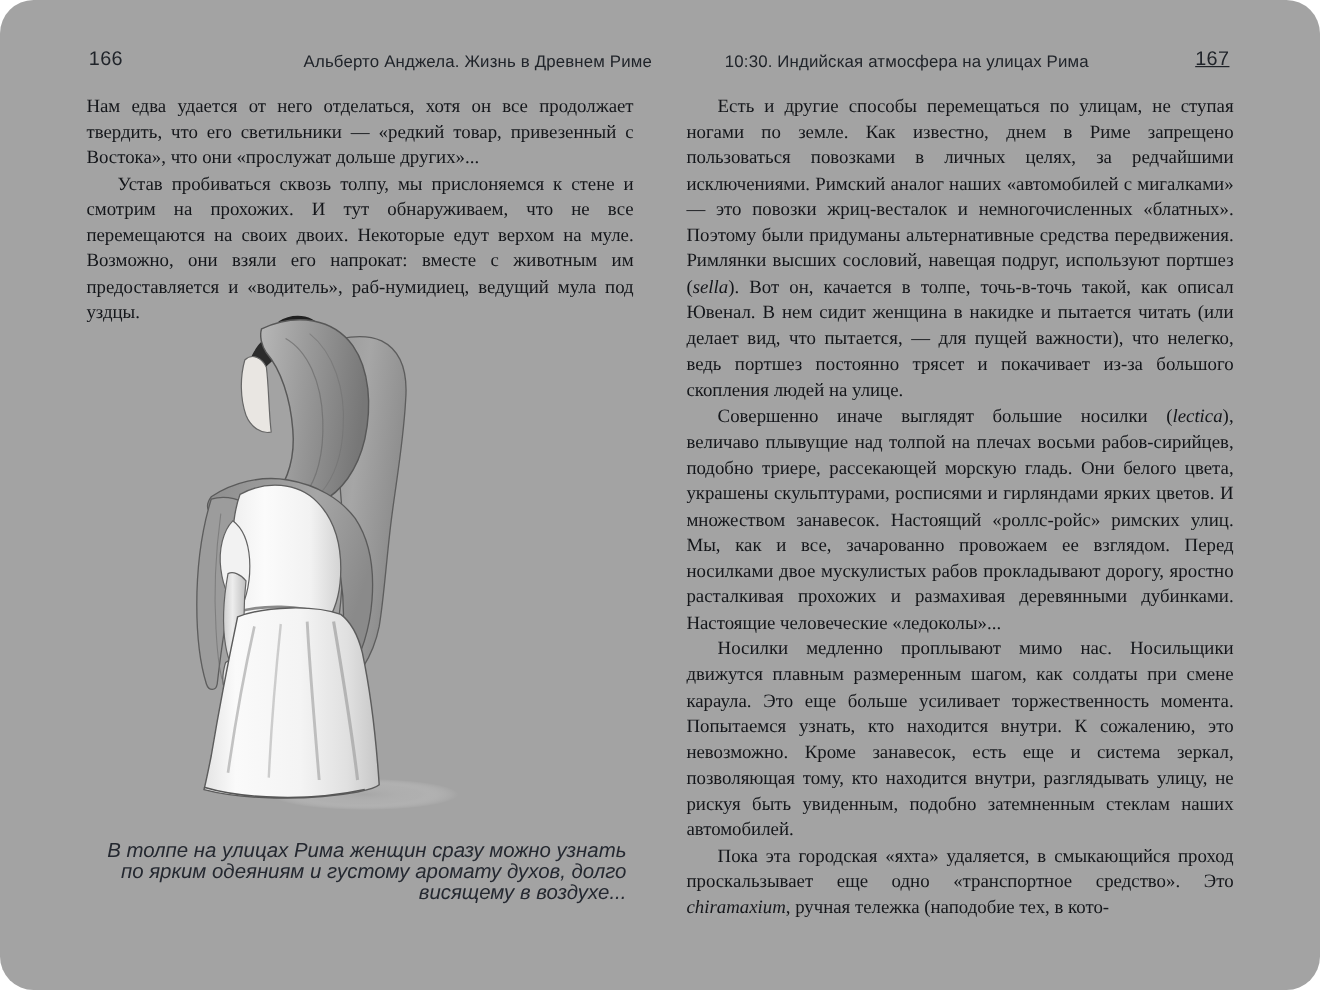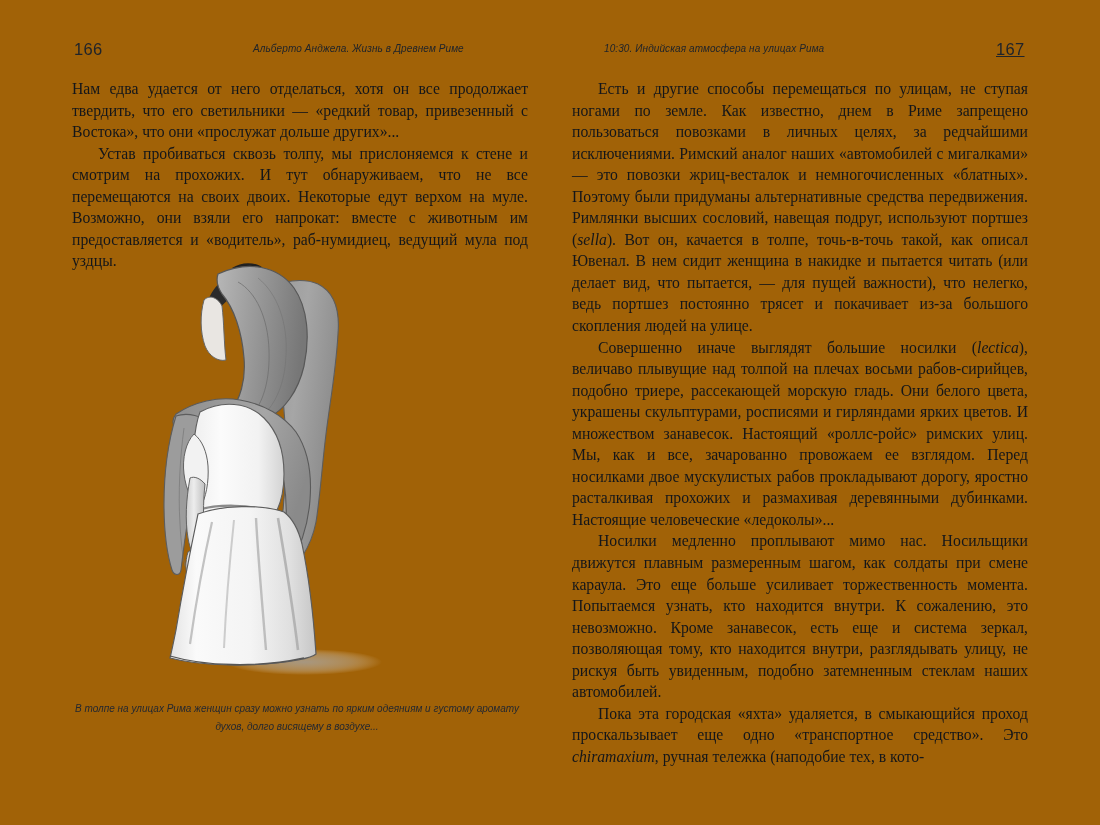--- a/index.html
+++ b/index.html
@@ -13,29 +13,29 @@
     position: relative;
     overflow: hidden;
     font-family: "Liberation Serif", "DejaVu Serif", serif;
     color: #1a1a1a;
     -webkit-font-smoothing: antialiased;
   }
 
   .spread {
     position: absolute;
     inset: 0;
-    background: #a16207;
+    background: #a3a3a3;
+    border-radius: 28px;
   }
 
   
   .runhead {
     position: absolute;
     font-family: "Liberation Sans", "DejaVu Sans", sans-serif;
-    font-style: italic;
-    font-size: 10px;
+    font-size: 14px;
     color: #20242a;
     white-space: nowrap;
     letter-spacing: 0.01em;
   }
   .folio {
     position: absolute;
     font-family: "Liberation Sans", "DejaVu Sans", sans-serif;
     font-style: normal;
     font-size: 16.5px;
     color: #20242a;
@@ -84,24 +84,24 @@
   }
   .illus svg { display: block; width: 456px; height: 432px; }
 
   .caption {
     position: absolute;
     left: 72px;
     top: 700px;
     width: 450px;
     font-family: "Liberation Sans", "DejaVu Sans", sans-serif;
     font-style: italic;
-    font-size: 10px;
+    font-size: 17px;
     line-height: 17.6px;
     color: #242830;
-    text-align: center;
+    text-align: right;
   }
 </style>
 </head>
 <body>
 
 <div class="spread">
 
   <div class="folio" id="head-left-folio">166</div>
 
   <div class="runhead" id="head-left-title">Альберто Анджела. Жизнь в Древнем Риме</div>

